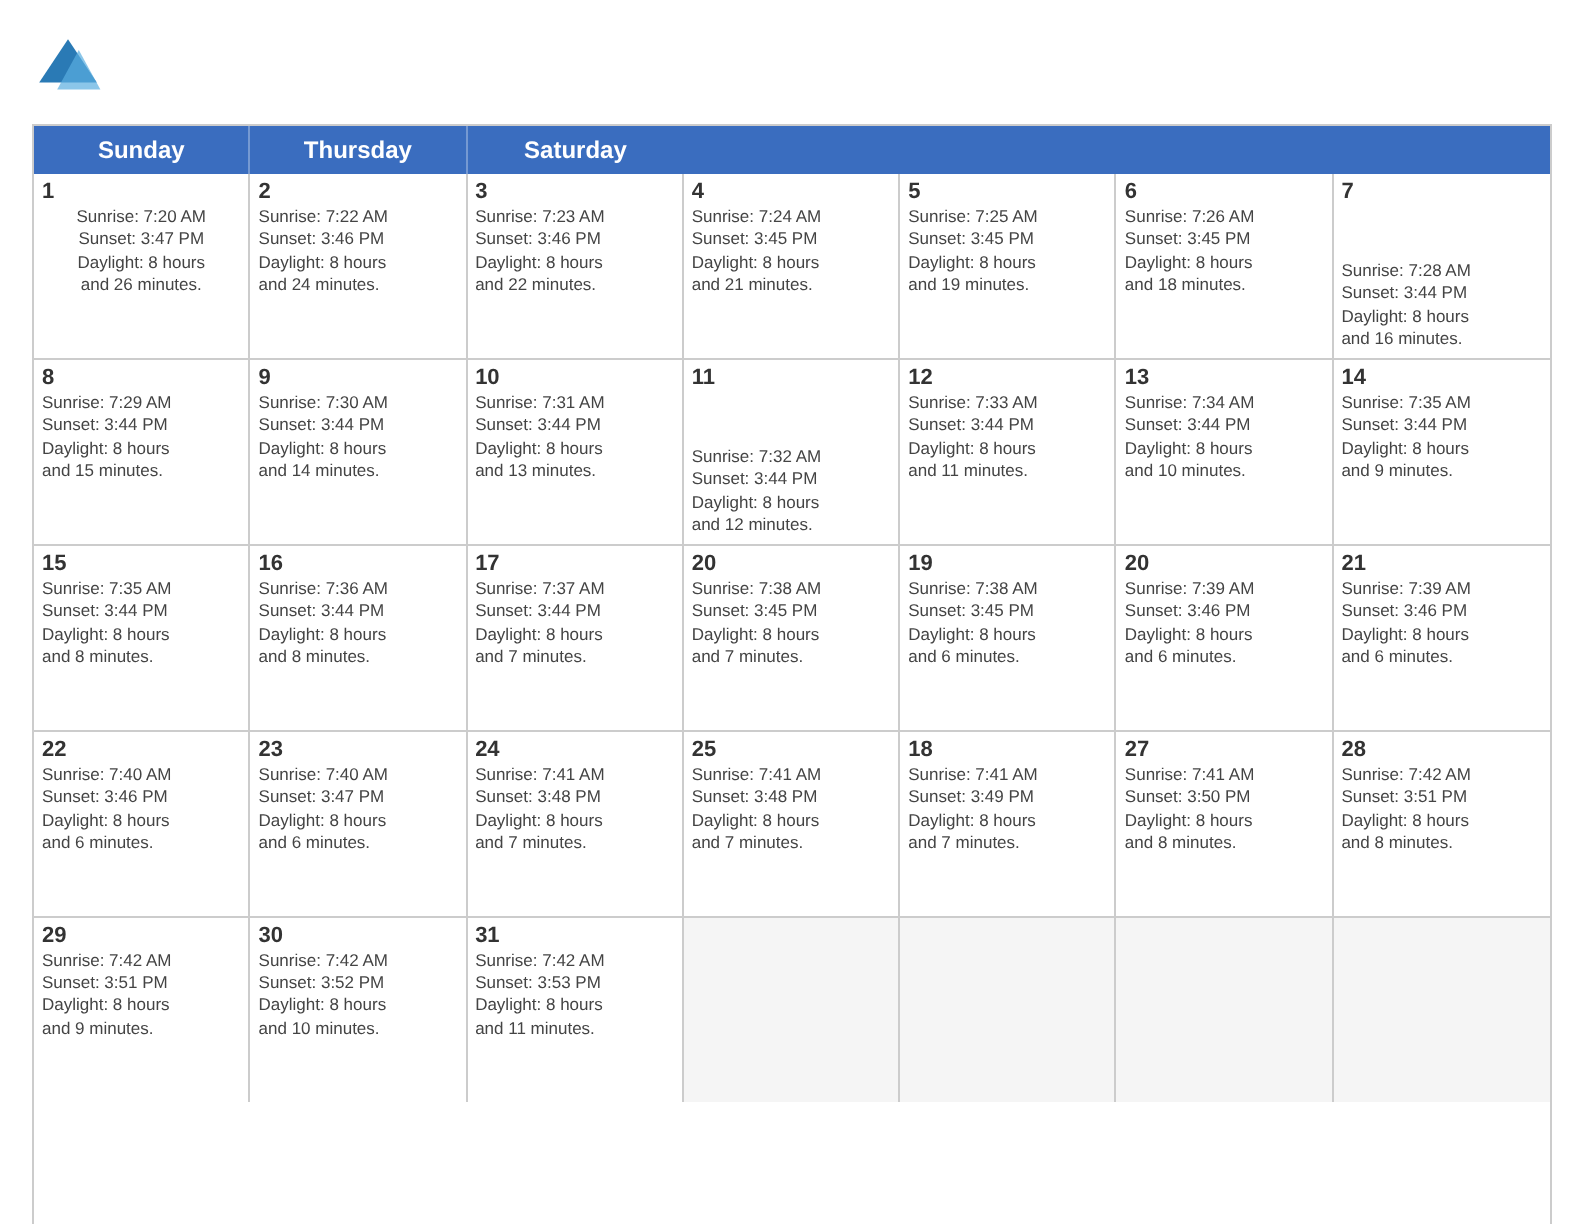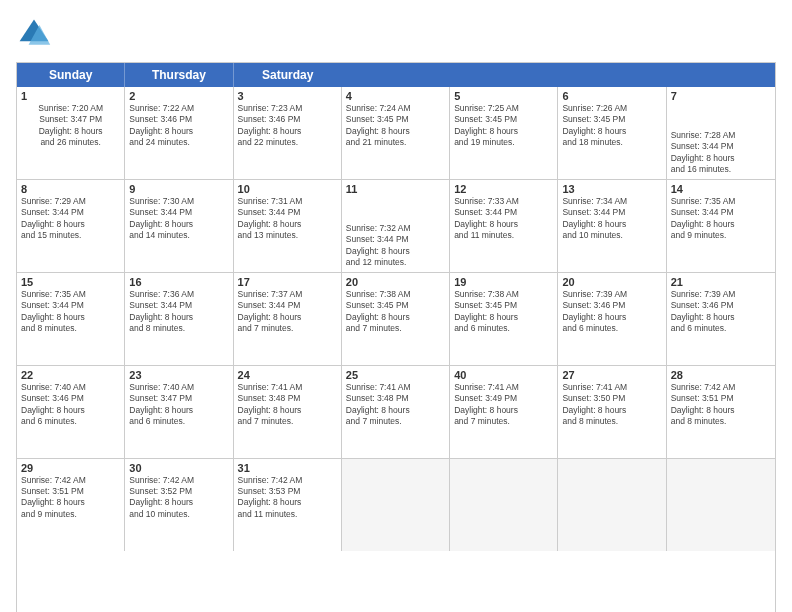--- a/index.html
+++ b/index.html
@@ -311,21 +311,21 @@
 and 7 minutes.</div>
           </div>
           <div class="calendar-cell">
             <span class="day-num">25</span>
             <div class="cell-text" style="white-space: pre-line;">Sunrise: 7:41 AM
 Sunset: 3:48 PM
 Daylight: 8 hours
 and 7 minutes.</div>
           </div>
           <div class="calendar-cell">
-            <span class="day-num">40</span>
+            <span class="day-num">18</span>
             <div class="cell-text" style="white-space: pre-line;">Sunrise: 7:41 AM
 Sunset: 3:49 PM
 Daylight: 8 hours
 and 7 minutes.</div>
           </div>
           <div class="calendar-cell">
             <span class="day-num">27</span>
             <div class="cell-text" style="white-space: pre-line;">Sunrise: 7:41 AM
 Sunset: 3:50 PM
 Daylight: 8 hours

